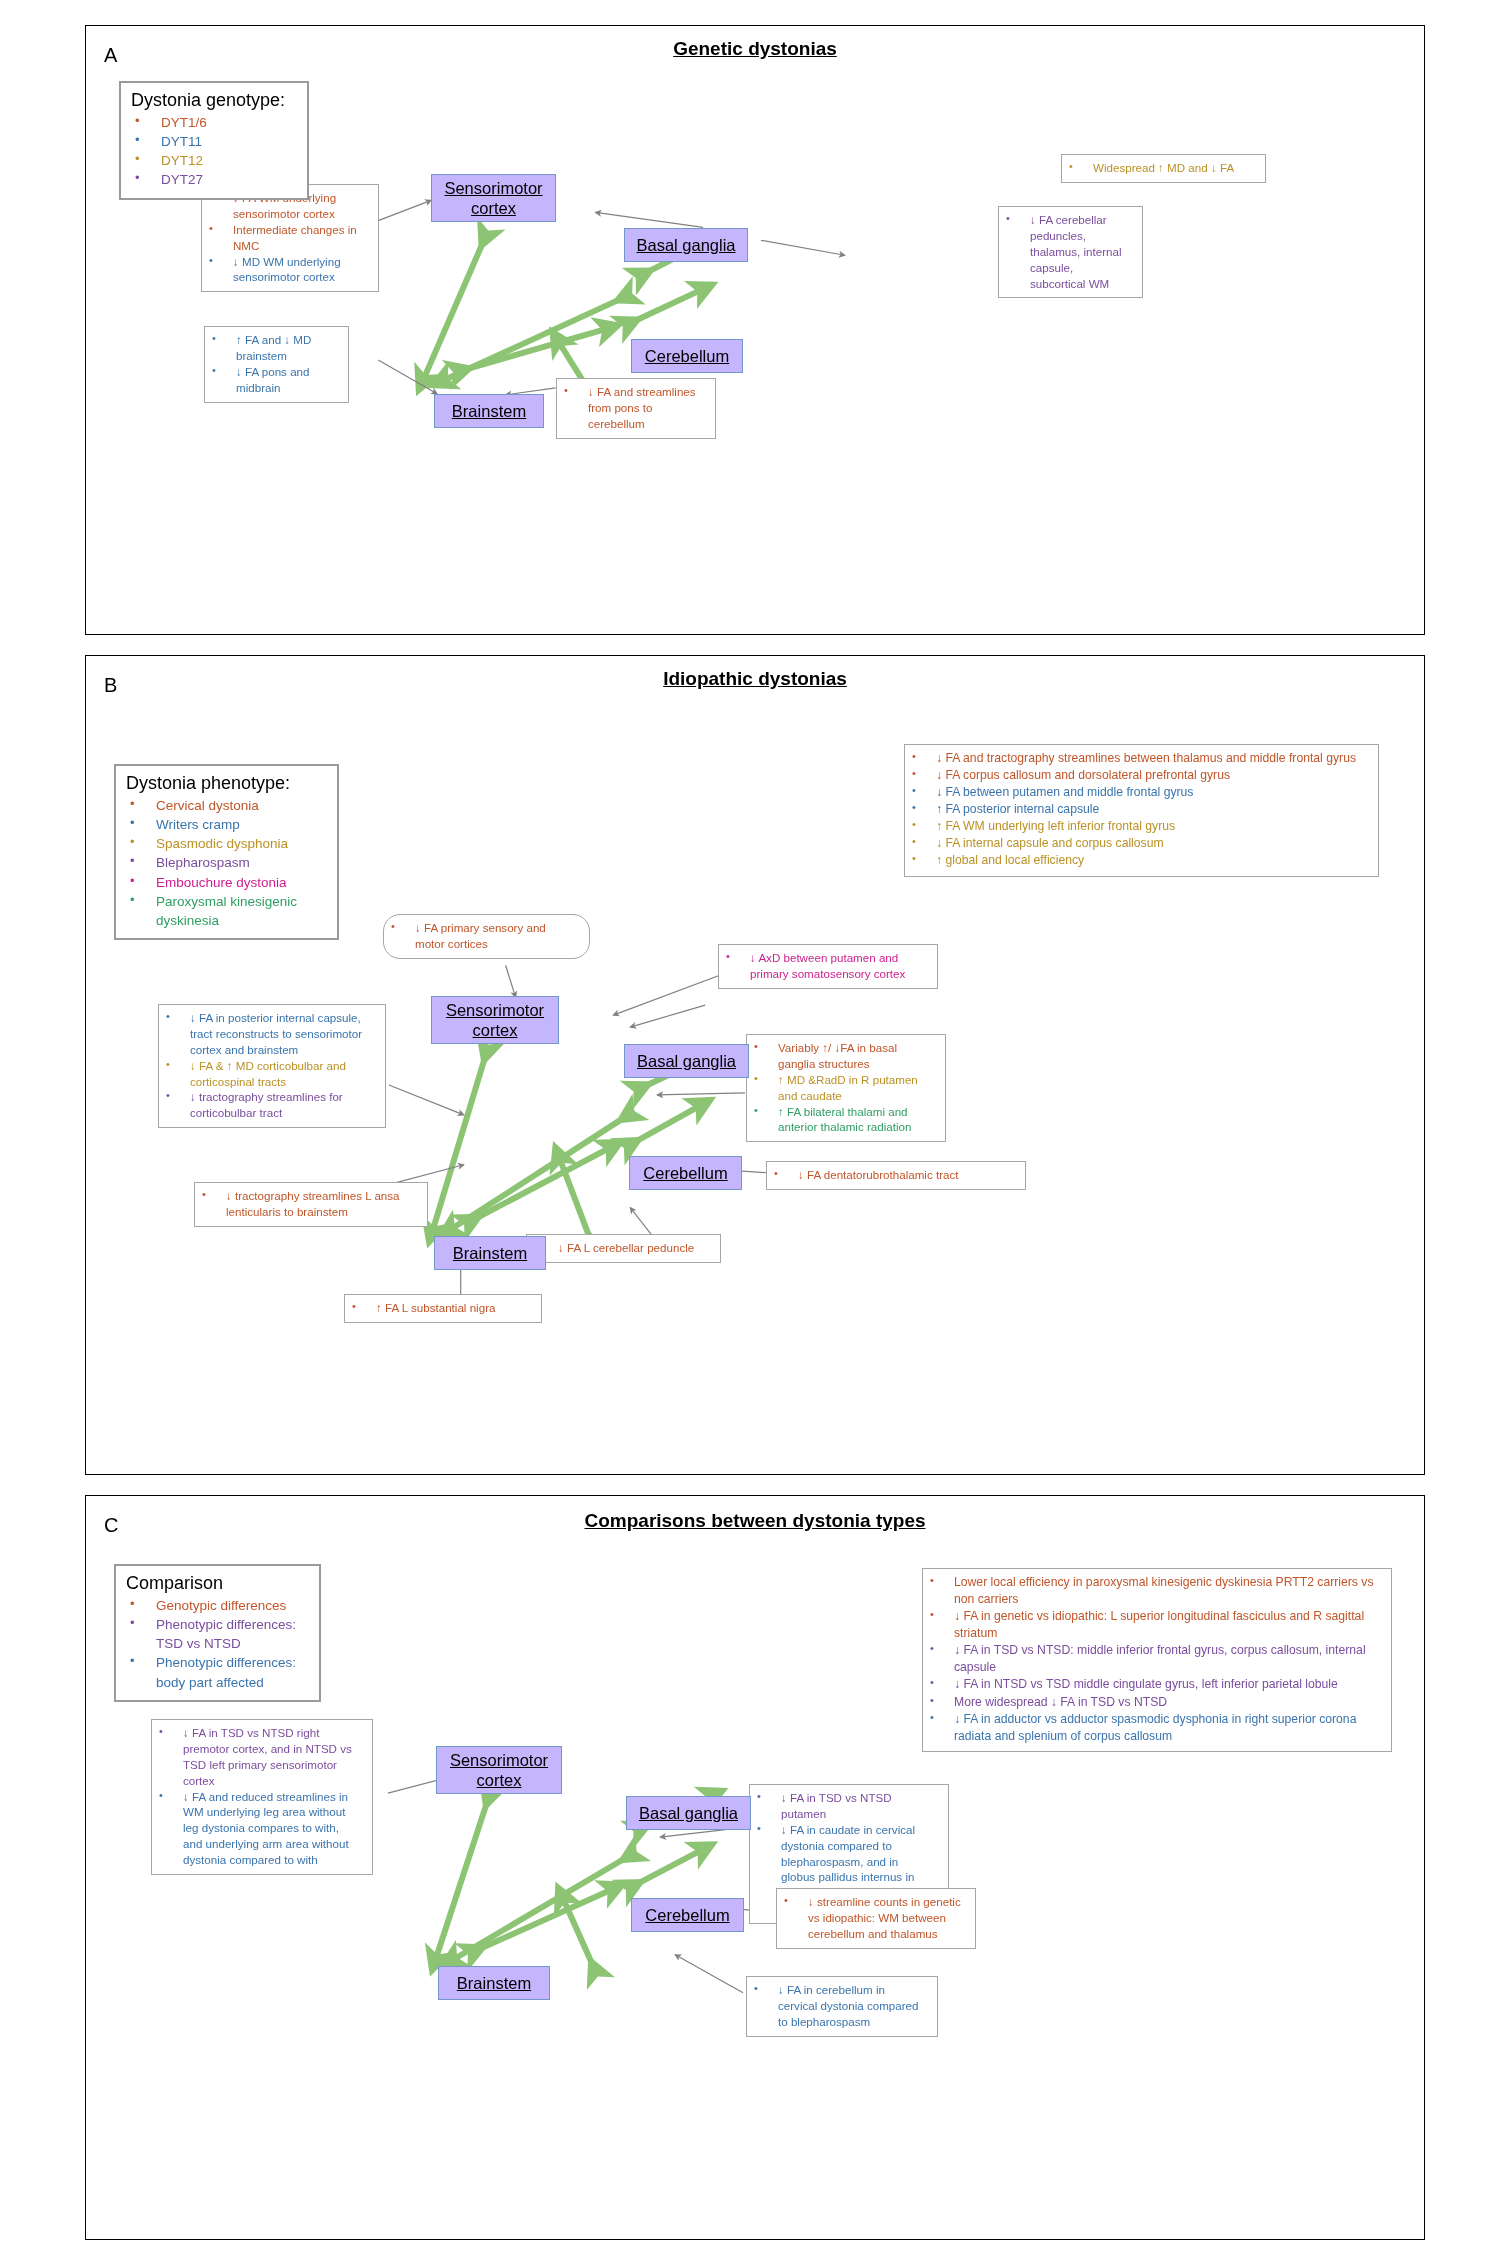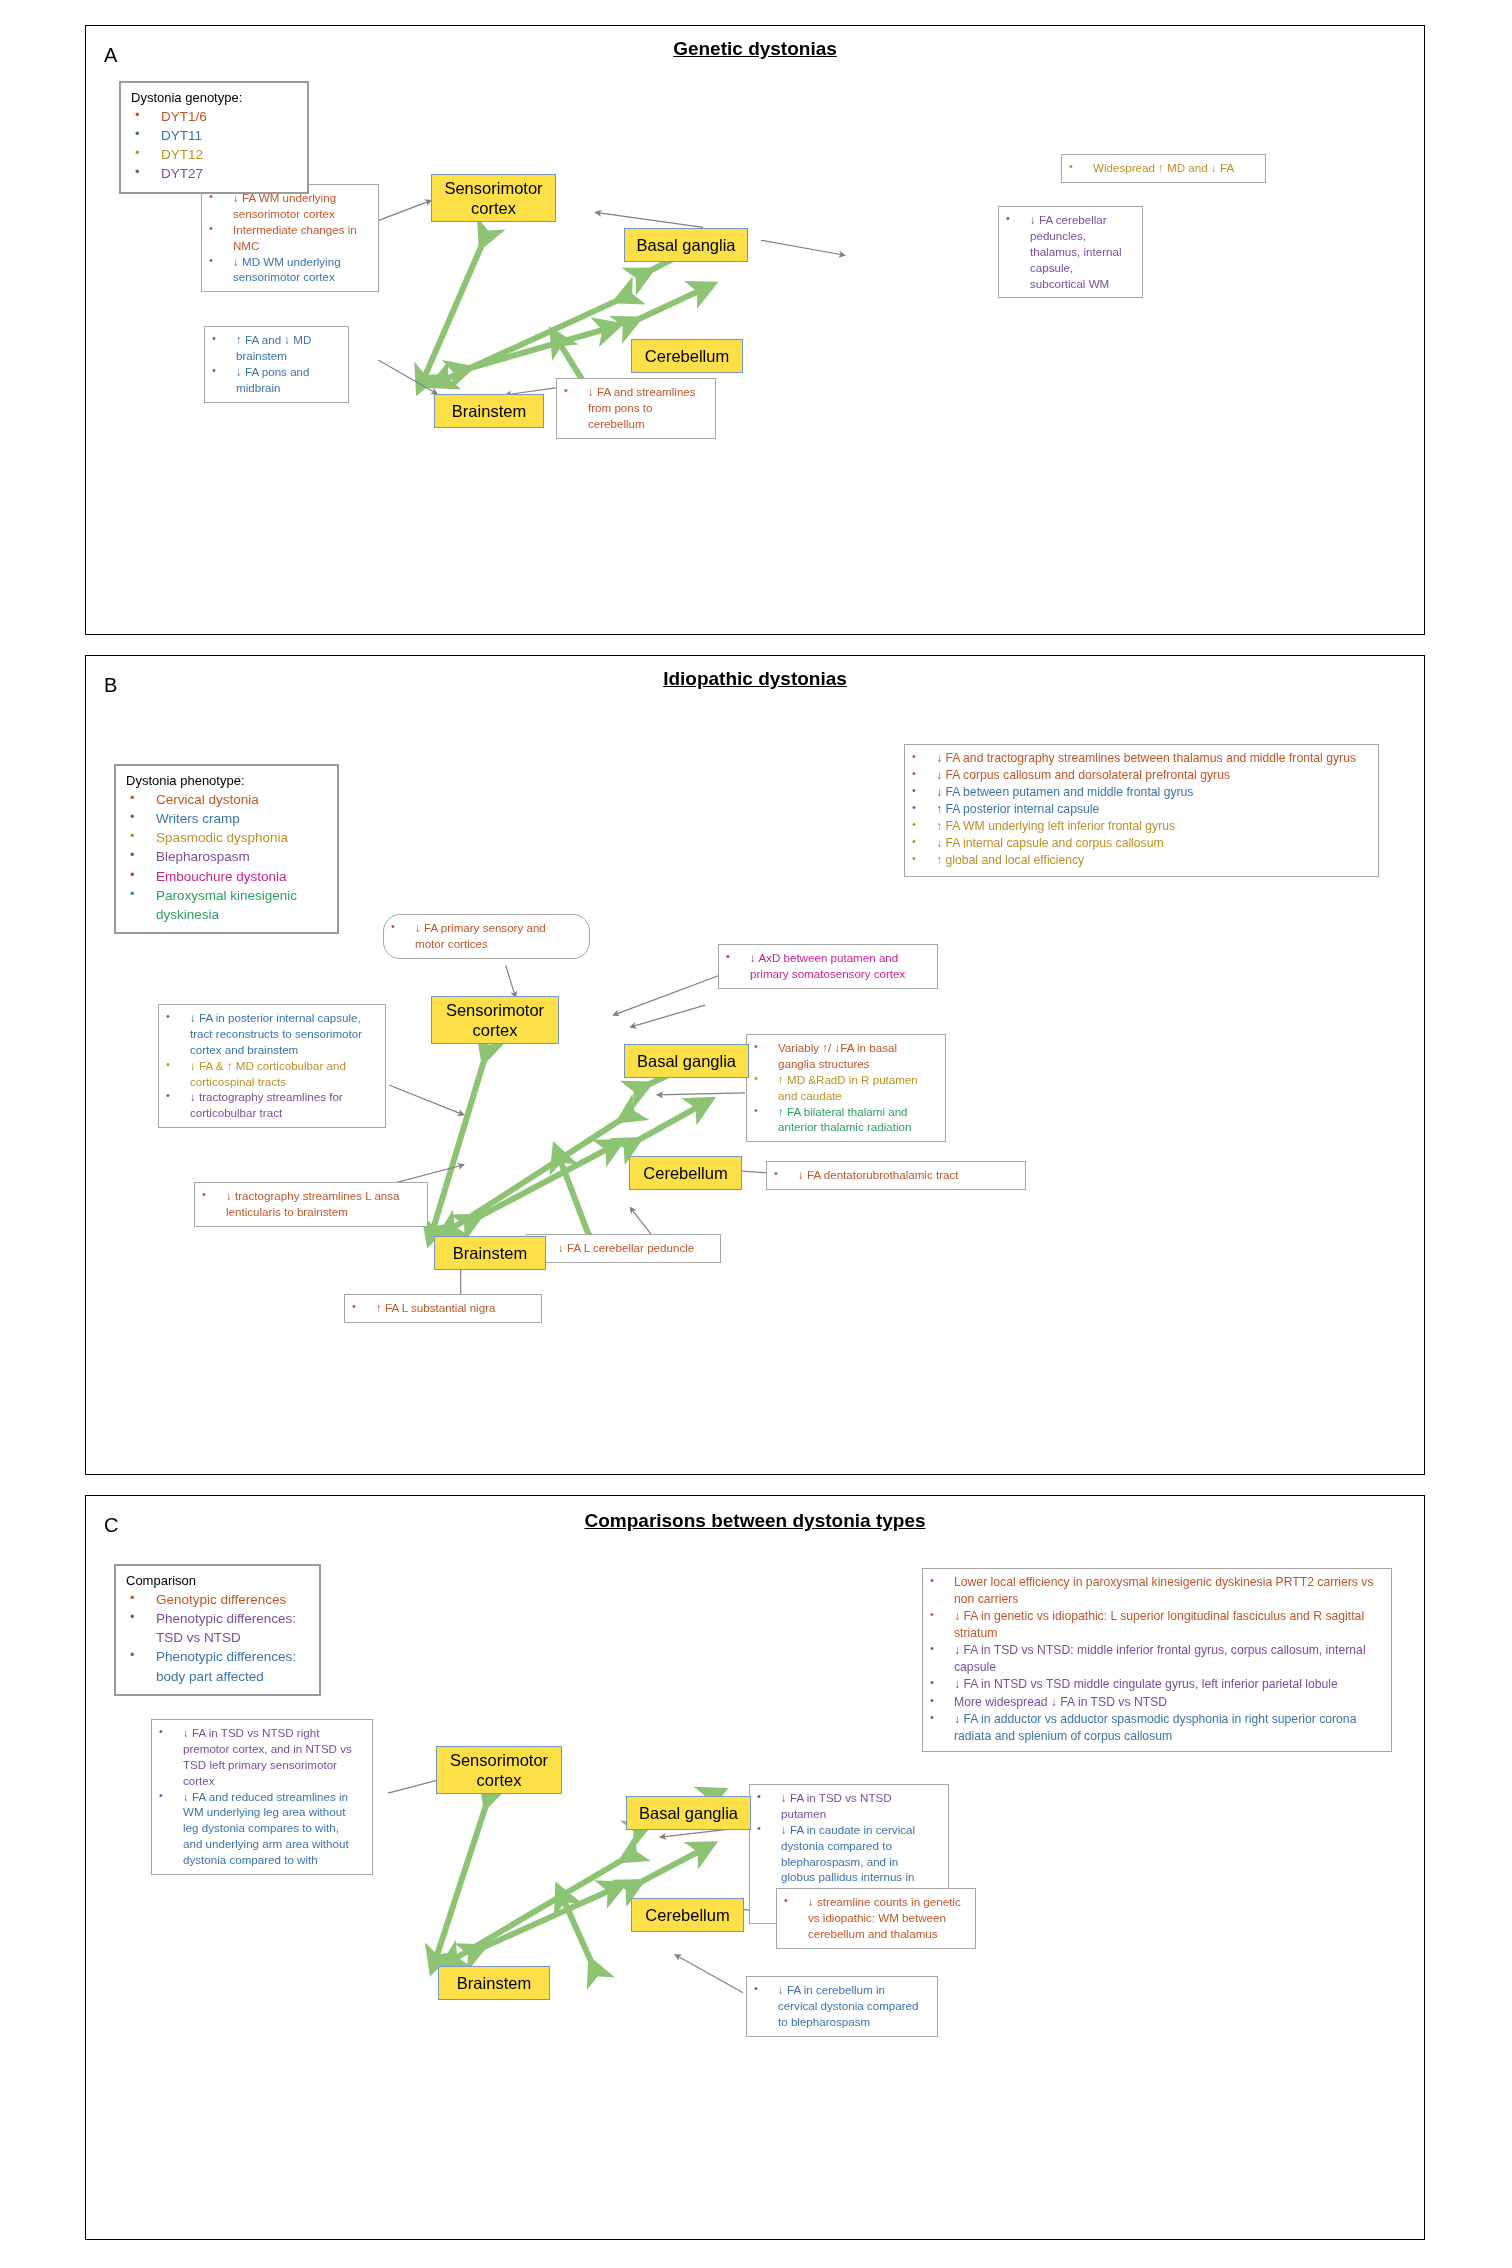--- a/index.html
+++ b/index.html
@@ -32,41 +32,42 @@
     font-weight: bold;
     color: #000;
     text-decoration: underline;
     white-space: nowrap;
   }
 
   
   .node {
     position: absolute;
     border: 1.6px solid #7596c8;
-    background: #fde047;
+    background: #c4b5fd;
     color: #000;
     font-size: 16.5px;
     line-height: 1.22;
     text-align: center;
     display: flex;
     align-items: center;
     justify-content: center;
     z-index: 6;
+    text-decoration: underline;
   }
 
   
   .legend-box {
     position: absolute;
     border: 2.5px solid #9a9a9a;
     background: #fff;
     padding: 7px 9px 8px 10px;
     z-index: 6;
   }
   .legend-title {
-    font-size: 13px;
+    font-size: 18px;
     color: #000;
     margin-bottom: 2px;
   }
   .legend-list { list-style: none; }
   .legend-list li {
     font-size: 13.5px;
     line-height: 1.42;
     position: relative;
     padding-left: 30px;
   }

